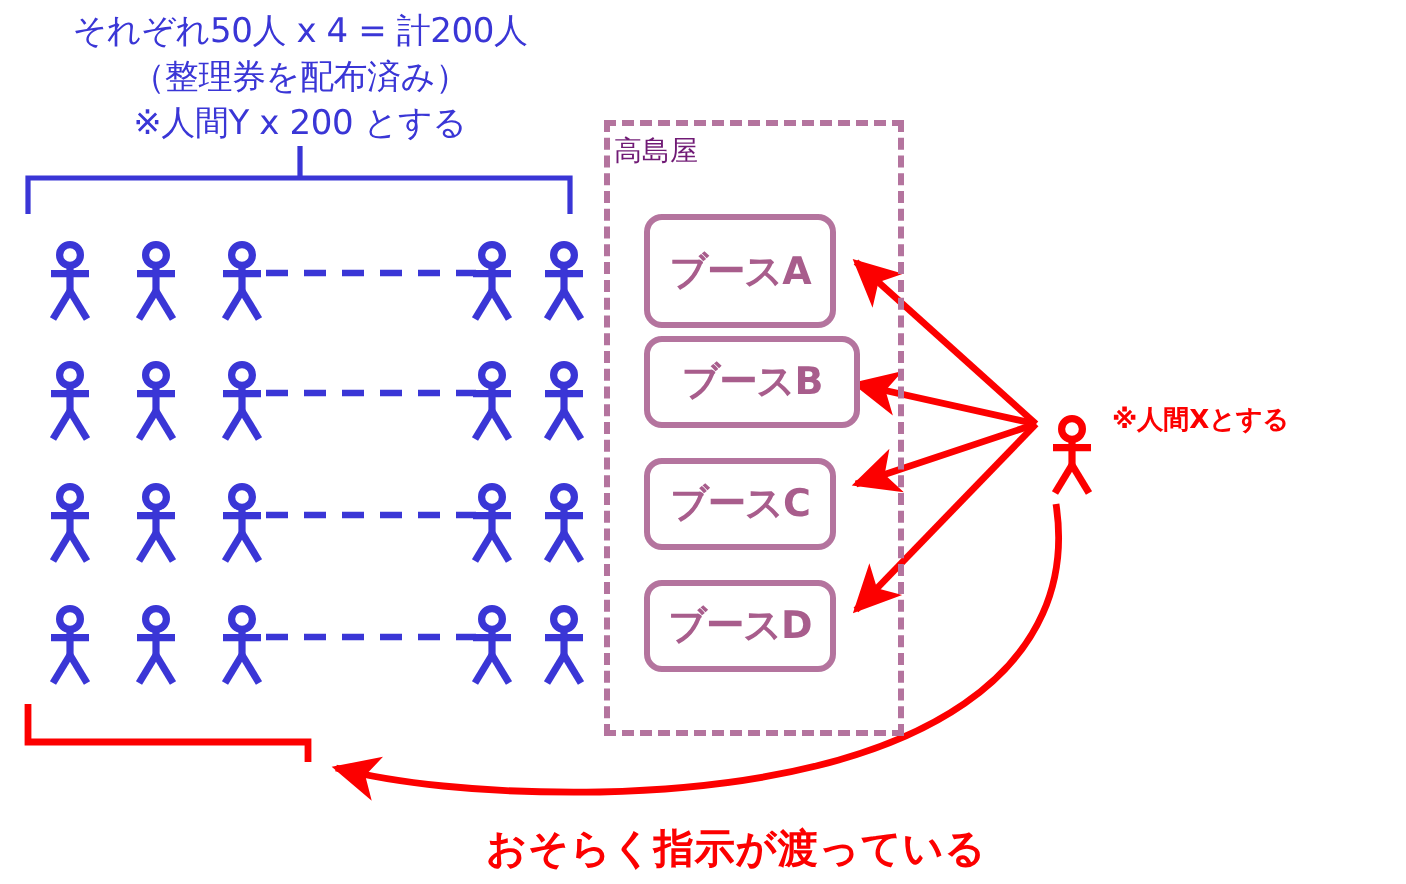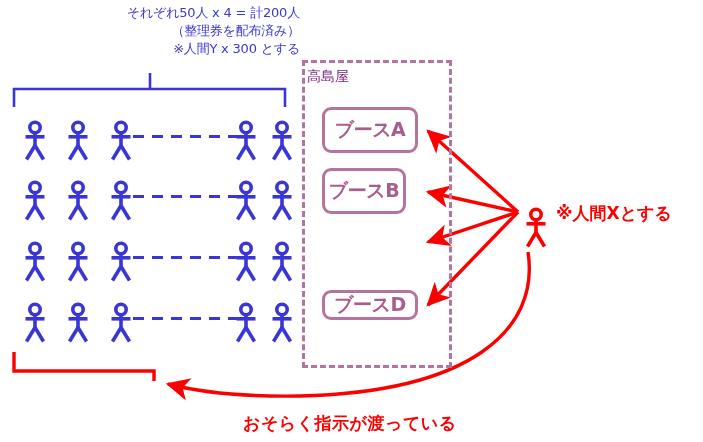--- a/index.html
+++ b/index.html
@@ -26,22 +26,22 @@
   }
 
   
   .txt {
     position: absolute;
     white-space: pre;
     line-height: 1.18;
   }
   .blue-head {
     color: #3a36d6;
-    font-size: 13px;
-    text-align: right;
+    font-size: 17px;
+    text-align: center;
     letter-spacing: -0.2px;
   }
   .store-label {
     color: #701a75;
     font-size: 14px;
     letter-spacing: 0px;
   }
   .booth-label {
     color: #a85d8c;
     font-size: 19px;
@@ -51,26 +51,26 @@
   .red-note {
     color: #fc0000;
     font-weight: bold;
     font-size: 15.5px;
     line-height: 1.3;
     text-align: center;
   }
   .red-small {
     color: #fc0000;
     font-weight: bold;
-    font-size: 17px;
+    font-size: 13px;
   }
   .red-bottom {
     color: #fc0000;
     font-weight: bold;
-    font-size: 17px;
+    font-size: 20px;
     letter-spacing: 0.5px;
   }
 
   
   .booth {
     position: absolute;
     box-sizing: border-box;
     border: 3px solid #b4749e;
     border-radius: 9px;
     background: #ffffff;
@@ -178,34 +178,37 @@
 
     <g stroke="#fc0000" fill="none">
       <use href="#stick" x="536" y="232"></use>
     </g>
   </svg>
 
   <div class="store-box" style="left:302px; top:60px; width:150px; height:308px;"></div>
 
   <div class="txt store-label" style="left:307px; top:68px;">高島屋</div>
 
-  <div class="booth" style="left:322px; top:107px; width:96px; height:46px;">
+  <div class="booth" style="left:322px; top:107px; width:96px; height:57px;">
     <span class="booth-label">ブースA</span>
   </div>
-  <div class="booth" style="left:322px; top:168px; width:84px; height:46px;">
+  <div class="booth" style="left:322px; top:168px; width:108px; height:46px;">
     <span class="booth-label">ブースB</span>
   </div>
-  <div class="booth" style="left:322px; top:290px; width:96px; height:30px;align-items:center;">
+  <div class="booth" style="left:322px; top:229px; width:96px; height:46px;">
+    <span class="booth-label">ブースC</span>
+  </div>
+  <div class="booth" style="left:322px; top:290px; width:96px; height:46px;align-items:center;">
     <span class="booth-label">ブースD</span>
   </div>
 
   <div style="position:absolute; left:0px; top:4px; width:300px; text-align:center;">
     <div class="blue-head" style="position:static;">それぞれ50人 x 4 = 計200人</div>
     <div class="blue-head" style="position:static;">（整理券を配布済み）</div>
-    <div class="blue-head" style="position:static;">※人間Y x 300 とする</div>
+    <div class="blue-head" style="position:static;">※人間Y x 200 とする</div>
   </div>
 
   <div style="position:absolute; left:483px; top:113px; width:218px;">
   </div>
 
   <div class="txt red-small" style="left:556px; top:203px;">※人間Xとする</div>
 
   <div class="txt red-bottom" style="left:243px; top:413px;">おそらく指示が渡っている</div>
 
 </div>

